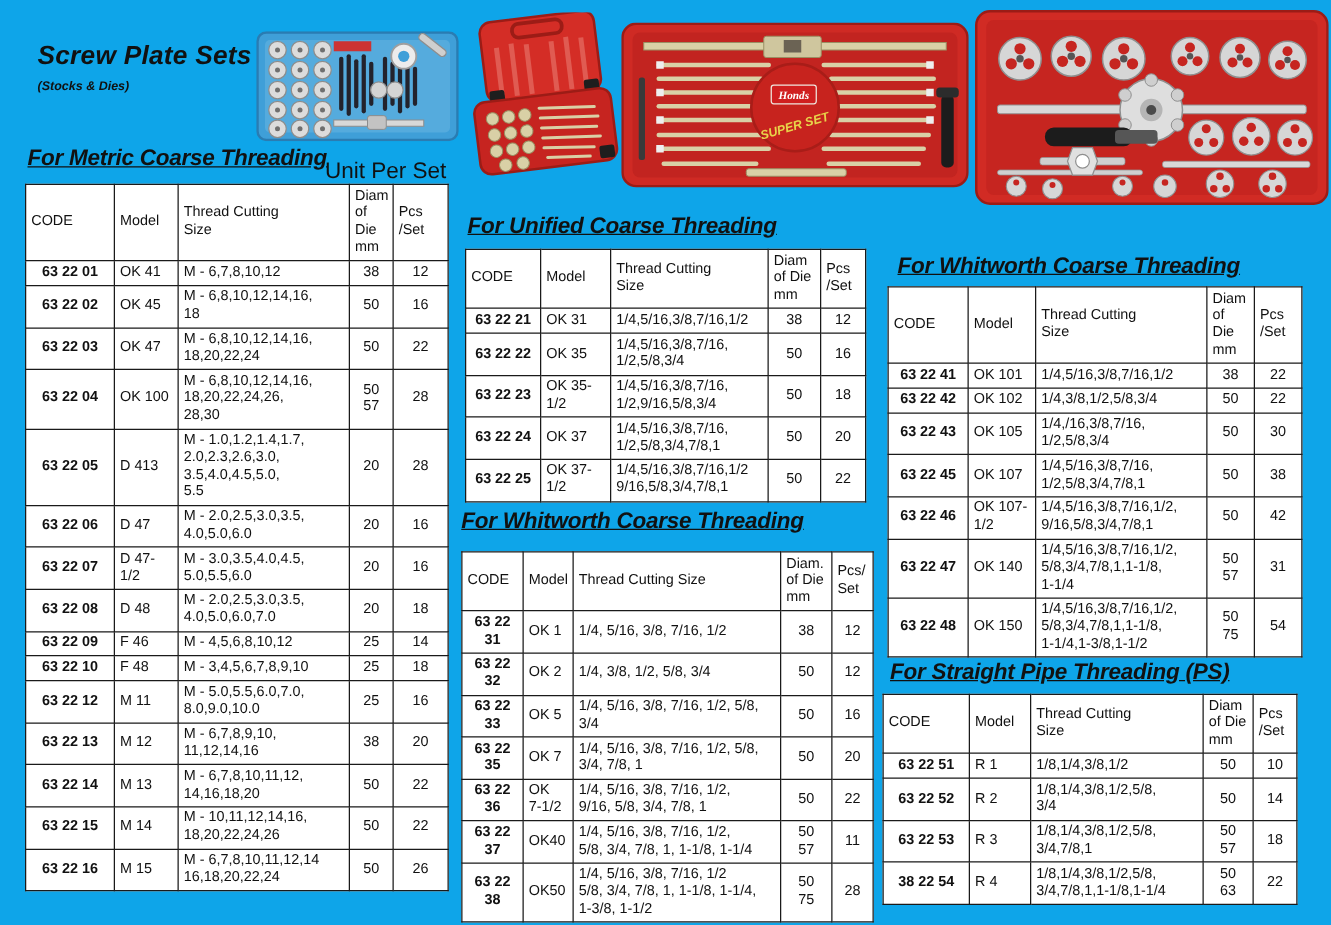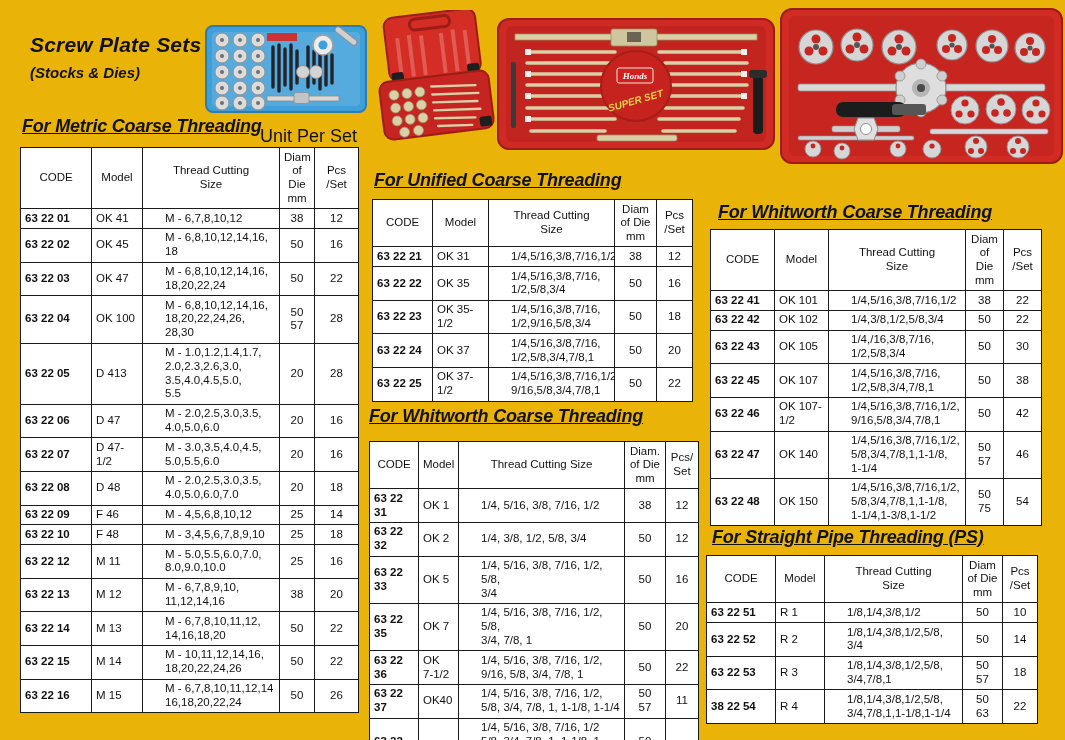--- a/index.html
+++ b/index.html
@@ -1,49 +1,49 @@
 <!DOCTYPE html>
 <html><head>
 <meta charset="utf-8">
 <style>
   html,body{margin:0;padding:0;background:#ffffff;}
   .page{
-    position:relative;width:1065px;height:740px;background:#eab308;overflow:hidden;
+    position:relative;width:1065px;height:740px;background:#0ea5e9;overflow:hidden;
     font-family:"Liberation Sans","DejaVu Sans",sans-serif;color:#111;
   }
   .page-title{
     position:absolute;left:30px;top:33px;
     font-size:21px;font-weight:bold;font-style:italic;letter-spacing:0.2px;
   }
   .page-subtitle{
     position:absolute;left:30px;top:64px;
-    font-size:15px;font-weight:bold;font-style:italic;text-align:center;
+    font-size:10px;font-weight:bold;font-style:italic;text-align:center;
   }
   .section-heading{
     position:absolute;font-size:18px;font-weight:bold;font-style:italic;
     letter-spacing:-0.2px;white-space:nowrap;text-decoration:underline;
   }
   .unit-label{
     position:absolute;left:240px;top:126px;width:117px;text-align:right;
     font-size:18px;
   }
   .cat-table{
     position:absolute;border-collapse:collapse;table-layout:fixed;
     background:#fff;
   }
   .cat-table th,.cat-table td{
     border:1.6px solid #1a1a1a;padding:2.5px 4px;
     font-size:11.5px;line-height:1.2;white-space:pre-line;
     overflow:hidden;
   }
-  .cat-table th{font-weight:normal;text-align:center;vertical-align:middle;}
+  .cat-table th{font-weight:normal;text-align:left;vertical-align:middle;}
   .cat-table td{vertical-align:middle;}
-  td.col-code{font-weight:bold;}
+  td.col-code{font-weight:bold;text-align:center;}
   td.col-model{}
-  td.col-size{text-align:left;padding-left:22px;}
+  td.col-size{text-align:left;padding-left:4px;}
   td.col-diam,td.col-pcs{text-align:center;}
   .t-metric{left:20px;top:147px;width:338px;}
   .t-unified{left:372px;top:199px;width:320px;}
   .t-whit-mid{left:369px;top:441px;width:329px;}
   .t-whit-right{left:710px;top:229px;width:331px;}
   .t-pipe{left:706px;top:555px;width:330px;}
   .h-metric{left:22px;top:116px;}
   .h-unified{left:374px;top:170px;}
   .h-whit-mid{left:369px;top:406px;}
   .h-whit-right{left:718px;top:202px;}
@@ -662,21 +662,21 @@
           <td class="col-pcs">42</td>
         </tr>
         <tr>
           <td class="col-code">63 22 47</td>
           <td class="col-model">OK 140</td>
           <td class="col-size">1/4,5/16,3/8,7/16,1/2,
 5/8,3/4,7/8,1,1-1/8,
 1-1/4</td>
           <td class="col-diam">50
 57</td>
-          <td class="col-pcs">46</td>
+          <td class="col-pcs">31</td>
         </tr>
         <tr>
           <td class="col-code">63 22 48</td>
           <td class="col-model">OK 150</td>
           <td class="col-size">1/4,5/16,3/8,7/16,1/2,
 5/8,3/4,7/8,1,1-1/8,
 1-1/4,1-3/8,1-1/2</td>
           <td class="col-diam">50
 75</td>
           <td class="col-pcs">54</td>

